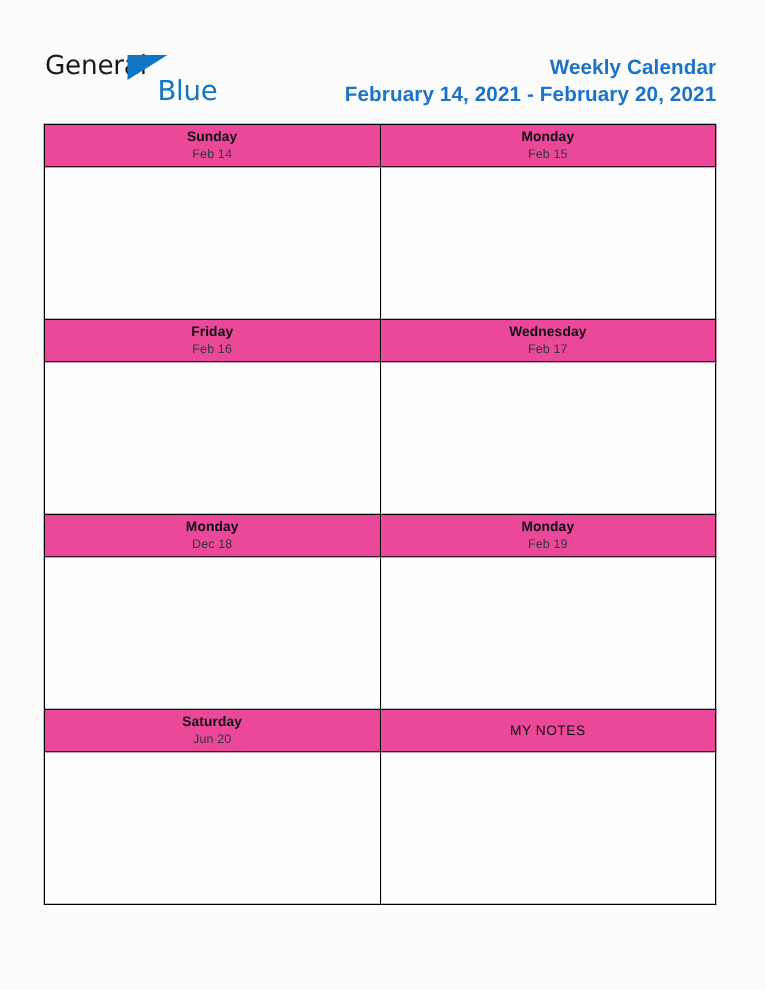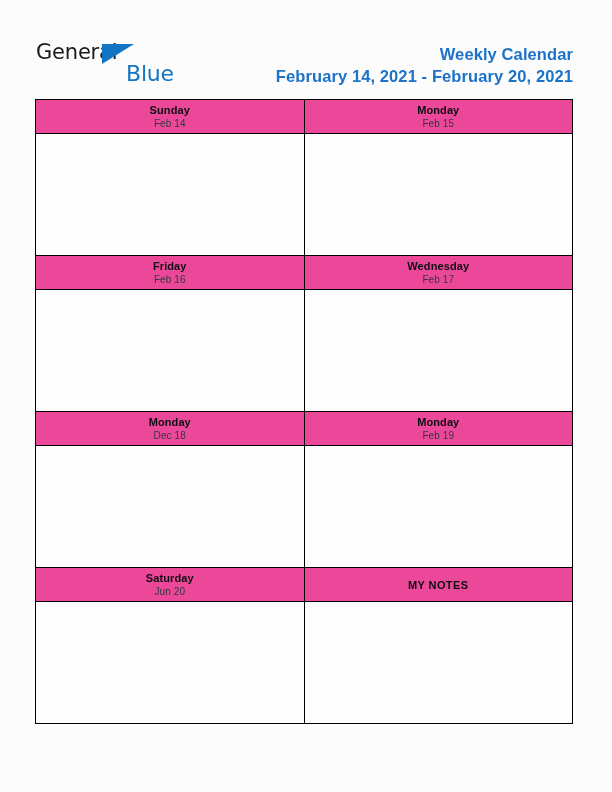--- a/index.html
+++ b/index.html
@@ -152,21 +152,21 @@
   .day-date {
     font-size: 10px;
     line-height: 13px;
     font-weight: 400;
     color: #33383d;
     letter-spacing: 0.1px;
   }
   .notes-label {
     font-size: 11px;
     line-height: 14px;
-    font-weight: bold;
+    font-weight: normal;
     color: #0d0d12;
     letter-spacing: 0.4px;
   }
 
   .day-cell {
     flex: 1 1 50%;
     box-sizing: border-box;
     background: #fdfdfd;
     border-right: 1.5px solid #000;
     border-bottom: 1.5px solid #000;

